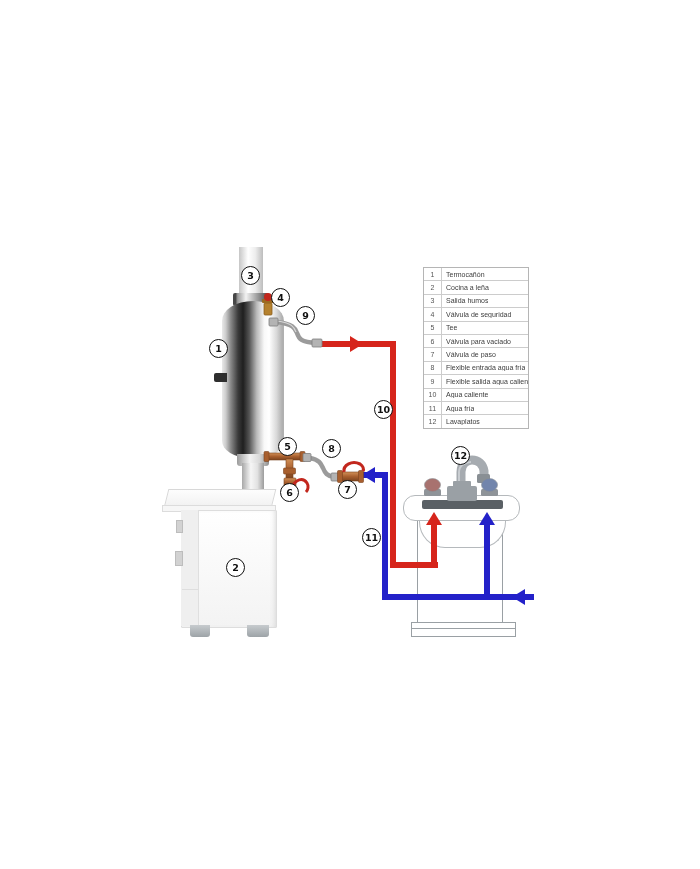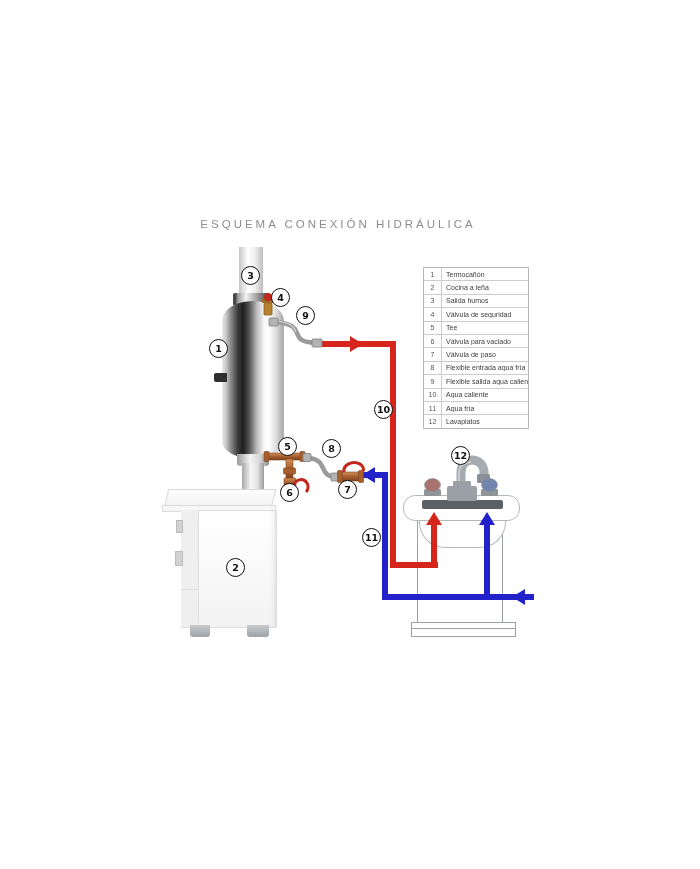--- a/index.html
+++ b/index.html
@@ -78,21 +78,20 @@
         height:100%;display:flex;align-items:center;justify-content:center;flex:none;}
   .llab{padding-left:4px;font-size:7px;color:#3c3c3c;white-space:nowrap;overflow:hidden;}
 
   svg.overlay{position:absolute;left:0;top:0;z-index:15;}
 </style>
 </head>
 <body>
 
 <div id="stage">
 
-  <div class="abs title">ESQUEMA CONEXIÓN HIDRÁULICA</div>
 
   <div class="abs chimney"></div>
   <div class="abs cyl-cap"></div>
   <div class="abs cylinder"></div>
   <div class="abs cyl-stub"></div>
   <div class="abs cyl-collar"></div>
   <div class="abs cyl-neck"></div>
 
   <div class="abs stove-top"></div>
   <div class="abs stove-lip"></div>

